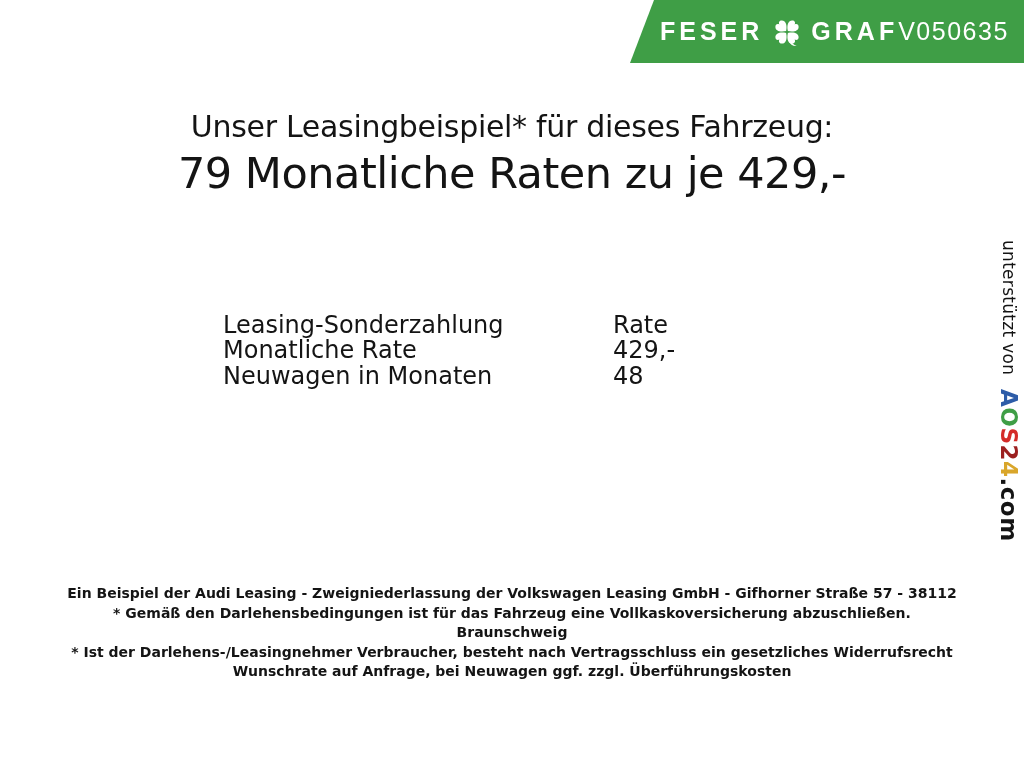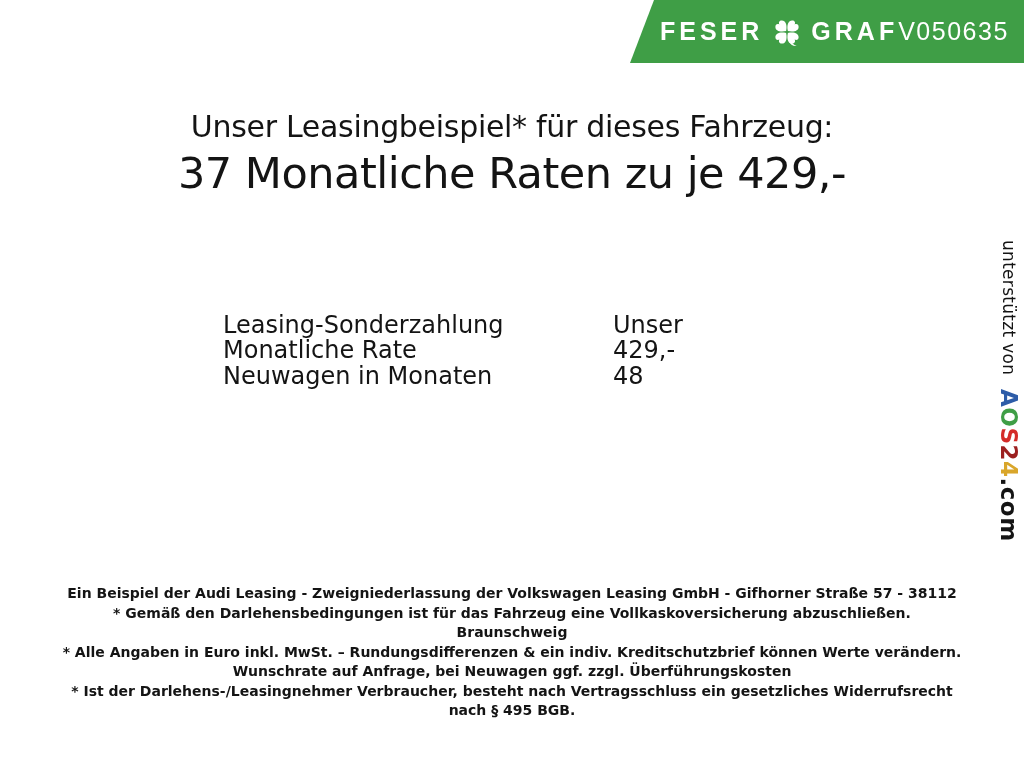--- a/index.html
+++ b/index.html
@@ -69,45 +69,43 @@
           </g>
         </svg>
       </span>
       <span class="brand-name">GRAF</span>
     </div>
     <span class="vehicle-id">V050635</span>
   </header>
 
   <section class="title">
     <div class="title-l1">Unser Leasingbeispiel* für dieses Fahrzeug:</div>
-    <div class="title-l2">37 Monatliche Raten zu je 429,-</div>
+    <div class="title-l2">79 Monatliche Raten zu je 429,-</div>
   </section>
 
   <section class="lease">
     <div class="lease-row">
       <span class="lease-label">Leasing-Sonderzahlung</span>
-      <span class="lease-value">Unser</span>
+      <span class="lease-value">Rate</span>
     </div>
     <div class="lease-row">
       <span class="lease-label">Monatliche Rate</span>
       <span class="lease-value">429,-</span>
     </div>
     <div class="lease-row">
       <span class="lease-label">Neuwagen in Monaten</span>
       <span class="lease-value">48</span>
     </div>
   </section>
 
   <aside class="support">
     <span class="support-prefix">unterstützt von</span><span class="support-logo"><span style="color:#2d5ca8">A</span><span style="color:#3f9e46">O</span><span style="color:#d42b28">S</span><span style="color:#9c2020">2</span><span style="color:#d9a62b">4</span><span class="support-suffix">.com</span></span>
   </aside>
 
   <footer class="footer">
     <div class="footer-line">Ein Beispiel der Audi Leasing - Zweigniederlassung der Volkswagen Leasing GmbH - Gifhorner Straße 57 - 38112</div>
     <div class="footer-line">* Gemäß den Darlehensbedingungen ist für das Fahrzeug eine Vollkaskoversicherung abzuschließen.</div>
     <div class="footer-line">Braunschweig</div>
-    <div class="footer-line">* Alle Angaben in Euro inkl. MwSt. – Rundungsdifferenzen &amp; ein indiv. Kreditschutzbrief können Werte verändern.</div>
+    <div class="footer-line">* Ist der Darlehens-/Leasingnehmer Verbraucher, besteht nach Vertragsschluss ein gesetzliches Widerrufsrecht</div>
     <div class="footer-line">Wunschrate auf Anfrage, bei Neuwagen ggf. zzgl. Überführungskosten</div>
-    <div class="footer-line">* Ist der Darlehens-/Leasingnehmer Verbraucher, besteht nach Vertragsschluss ein gesetzliches Widerrufsrecht</div>
-    <div class="footer-line">nach § 495 BGB.</div>
   </footer>
 
 </div>
 
 </body></html>

